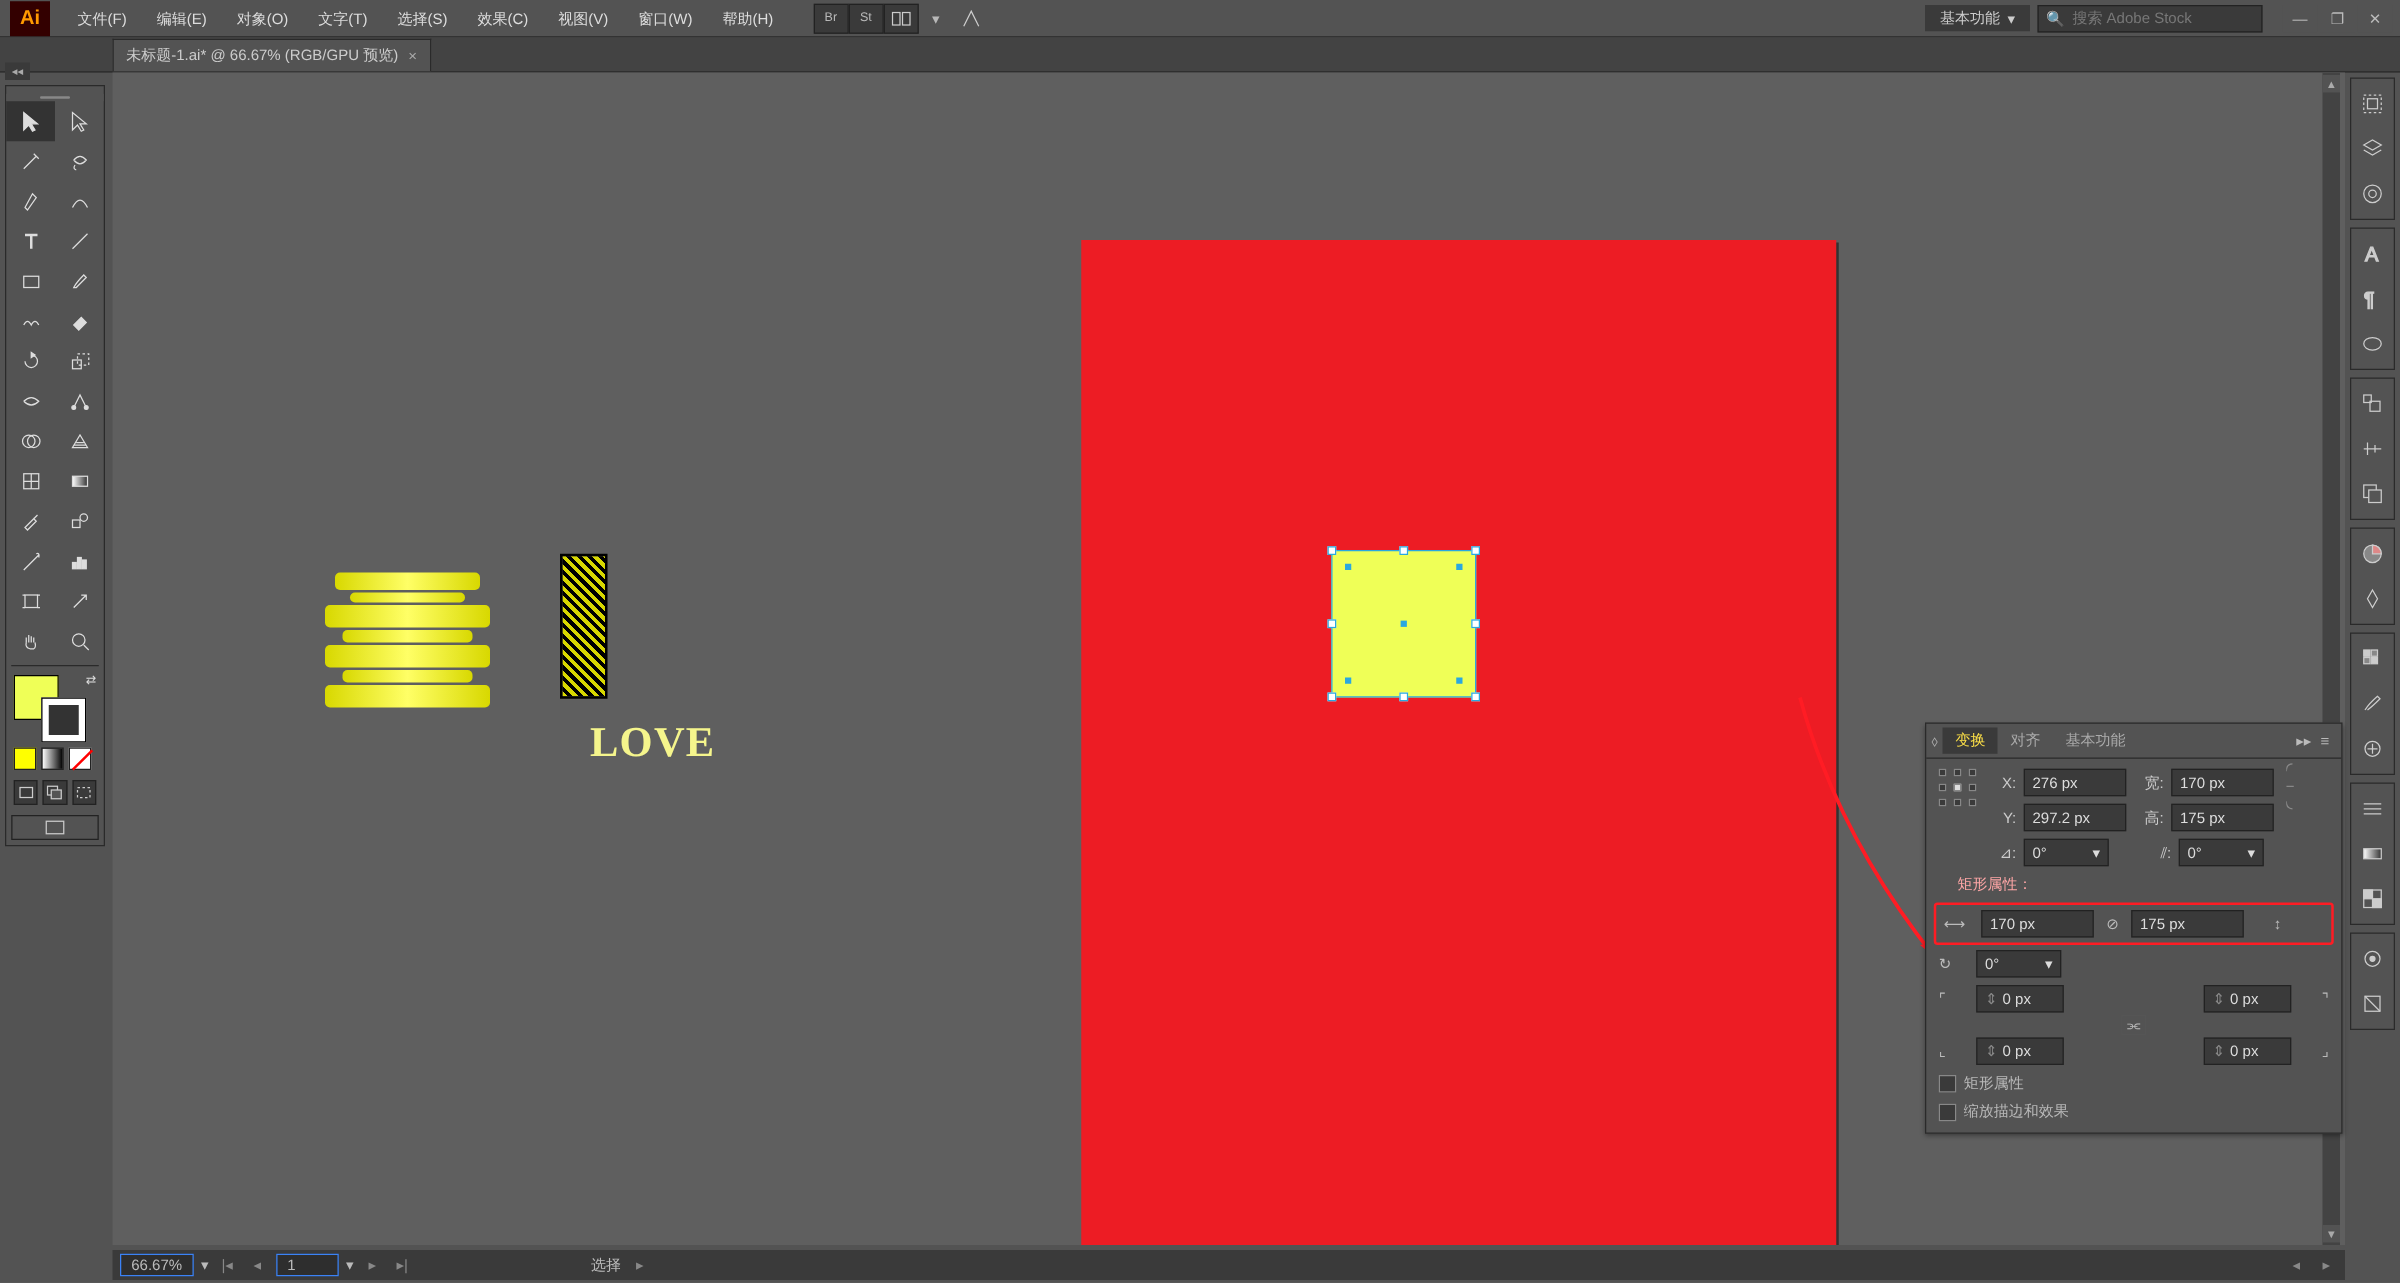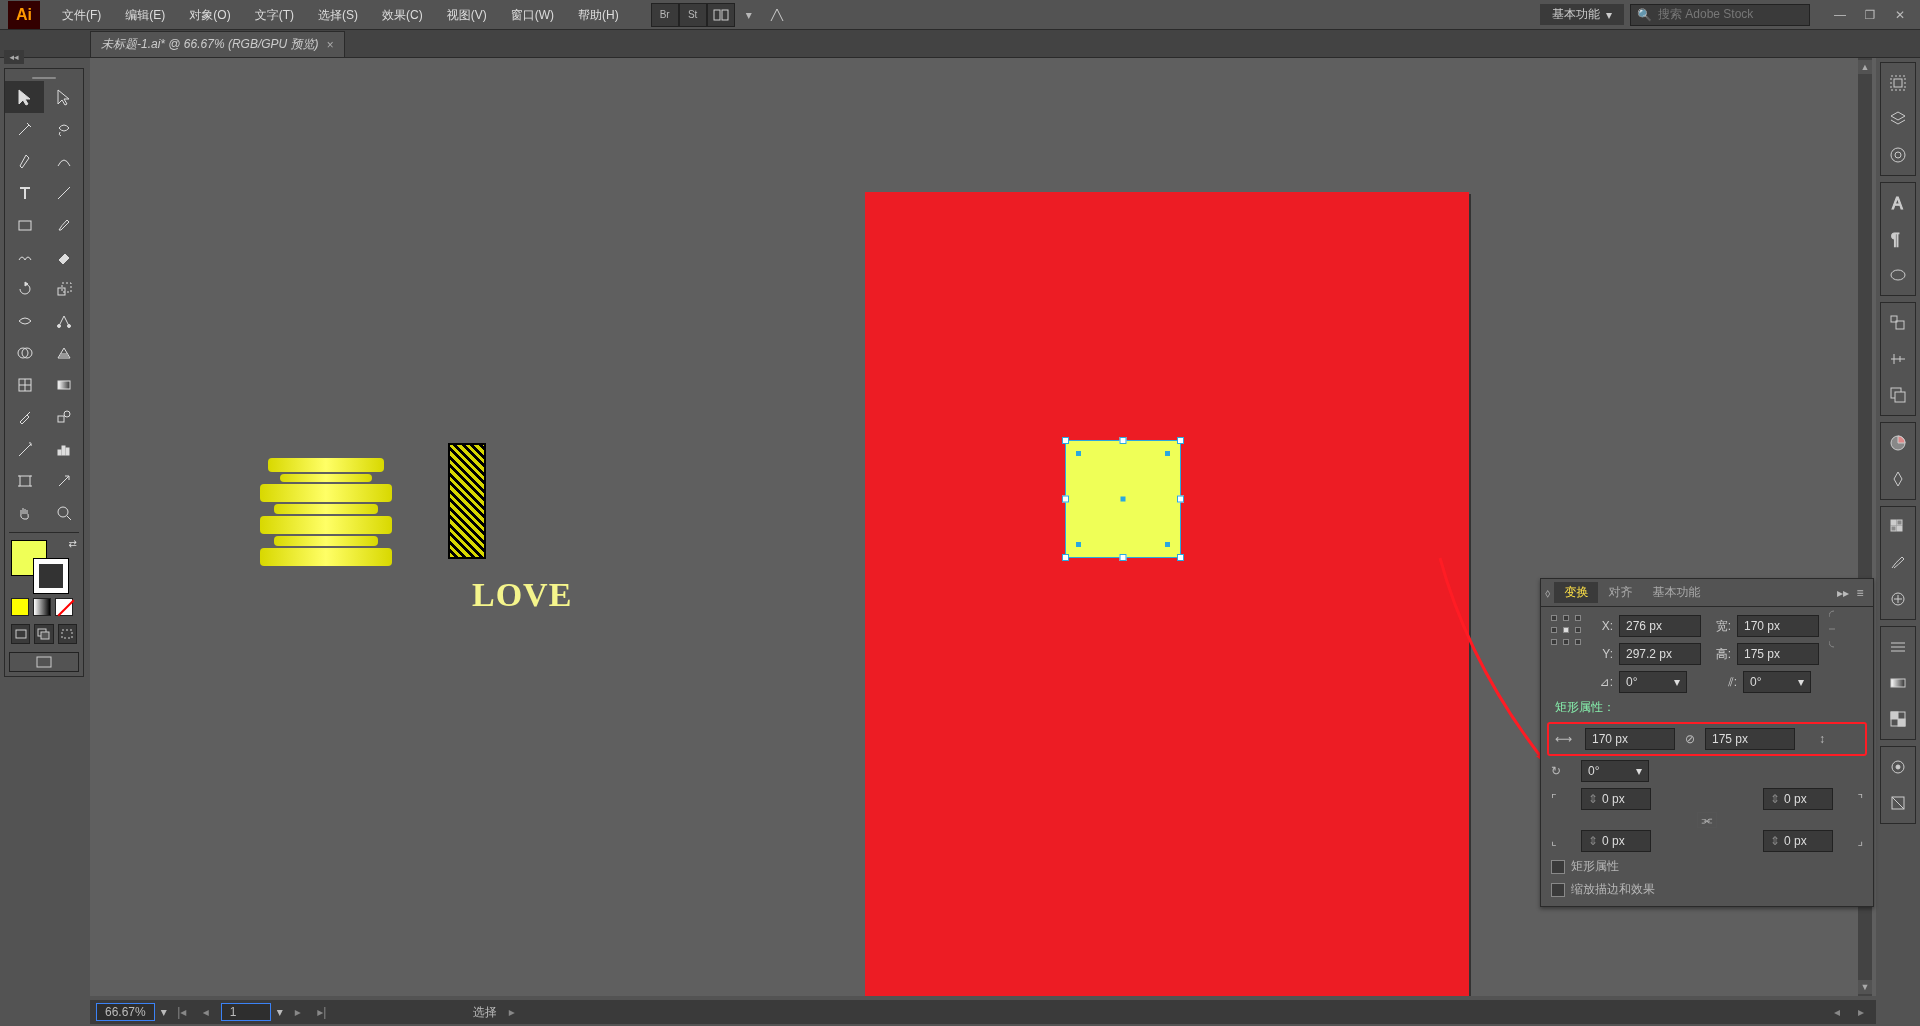--- a/index.html
+++ b/index.html
@@ -11,21 +11,21 @@
 .menubar .item { padding: 0 12px; line-height: 30px; color: #ddd; cursor: pointer; }
 .menubar .right { margin-left: auto; display: flex; align-items: center; gap: 6px; padding-right: 6px; }
 .menubar .rbtn { width: 28px; height: 24px; background: #3a3a3a; border: 1px solid #222; display: flex; align-items: center; justify-content: center; }
 .menubar .workspace { background: #3a3a3a; padding: 2px 12px; color: #ccc; display: flex; align-items: center; gap: 6px; }
 .menubar .search { background: #3a3a3a; border: 1px solid #222; width: 180px; height: 22px; padding: 0 6px; display: flex; align-items: center; gap: 6px; color: #777; }
 .menubar .wincontrol { display: flex; gap: 2px; margin-left: 10px; }
 .menubar .wc { width: 28px; height: 22px; background: #535353; display: flex; align-items: center; justify-content: center; color: #bbb; }
 
 
 .tabbar { height: 28px; background: #434343; display: flex; align-items: flex-end; border-bottom: 1px solid #2a2a2a; padding-left: 90px; }
-.tab { background: #535353; padding: 4px 10px; color: #ccc; display: flex; align-items: center; gap: 8px; border: 1px solid #2a2a2a; border-bottom: none; font-style: italic; }
+.tab { background: #535353; padding: 4px 10px; color: #ccc; display: flex; align-items: center; gap: 8px; border: 1px solid #2a2a2a; border-bottom: none; }
 .tab .close { color: #aaa; cursor: pointer; }
 .expand-hint { position: absolute; left: 4px; top: 50px; width: 20px; height: 14px; background: #3a3a3a; display: flex; align-items: center; justify-content: center; color: #aaa; font-size: 9px; }
 
 
 .toolbox { position: absolute; left: 4px; top: 68px; width: 80px; background: #535353; border: 1px solid #2a2a2a; padding-top: 6px; }
 .toolbox .grip { height: 6px; background: #535353; display: flex; align-items: center; justify-content: center; }
 .toolbox .grip::after { content: ""; width: 24px; height: 2px; background: #888; border-radius: 1px; }
 .toolrow { display: flex; }
 .tool { width: 40px; height: 32px; display: flex; align-items: center; justify-content: center; position: relative; cursor: pointer; }
 .tool svg { stroke: #ddd; fill: none; }
@@ -78,21 +78,21 @@
 .panel .ptab.active { color: #fde047; background: #3a3a3a; }
 .panel .tabs .collapse { margin-left: auto; color: #bbb; padding: 2px; }
 .panel .tabs .menu { color: #bbb; width: 18px; text-align: center; }
 .panel .body { padding: 8px 10px; }
 .prow { display: flex; align-items: center; gap: 6px; margin-bottom: 6px; }
 .prow .lbl { width: 24px; text-align: right; color: #ccc; }
 .prow .input { width: 82px; height: 22px; background: #3a3a3a; border: 1px solid #222; padding: 0 6px; display: flex; align-items: center; justify-content: flex-start; color: #ddd; }
 .refpoint { width: 30px; height: 30px; margin-right: 8px; position: relative; }
 .refpoint .dot { position: absolute; width: 6px; height: 6px; background: #3a3a3a; border: 1px solid #888; }
 .refpoint .dot.active { background: #ddd; }
-.section-title { color: #86efac; margin: 6px 4px; }
+.section-title { color: #fca5a5; margin: 6px 15px; }
 .highlight-box { border: 2px solid #ff1c24; border-radius: 3px; padding: 4px 6px; margin: 4px -4px; }
 .linkicon { width: 18px; height: 22px; display: flex; align-items: center; justify-content: center; color: #bbb; }
 .rotsel { width: 68px; height: 22px; background: #3a3a3a; border: 1px solid #222; padding: 0 6px; display: flex; align-items: center; justify-content: space-between; color: #ddd; }
 .corner-icon { width: 24px; color: #bbb; }
 .checkrow { display: flex; align-items: center; gap: 6px; margin-top: 6px; }
 .checkbox { width: 14px; height: 14px; border: 1px solid #888; background: #3a3a3a; }
 
 .scrollbar-v { position: absolute; right: 4px; top: 0; bottom: 0; width: 14px; background: #434343; }
 .canvas .sb-arrow { position: absolute; right: 4px; width: 14px; height: 14px; display: flex; align-items: center; justify-content: center; background: #535353; color: #aaa; font-size: 9px; }
 

